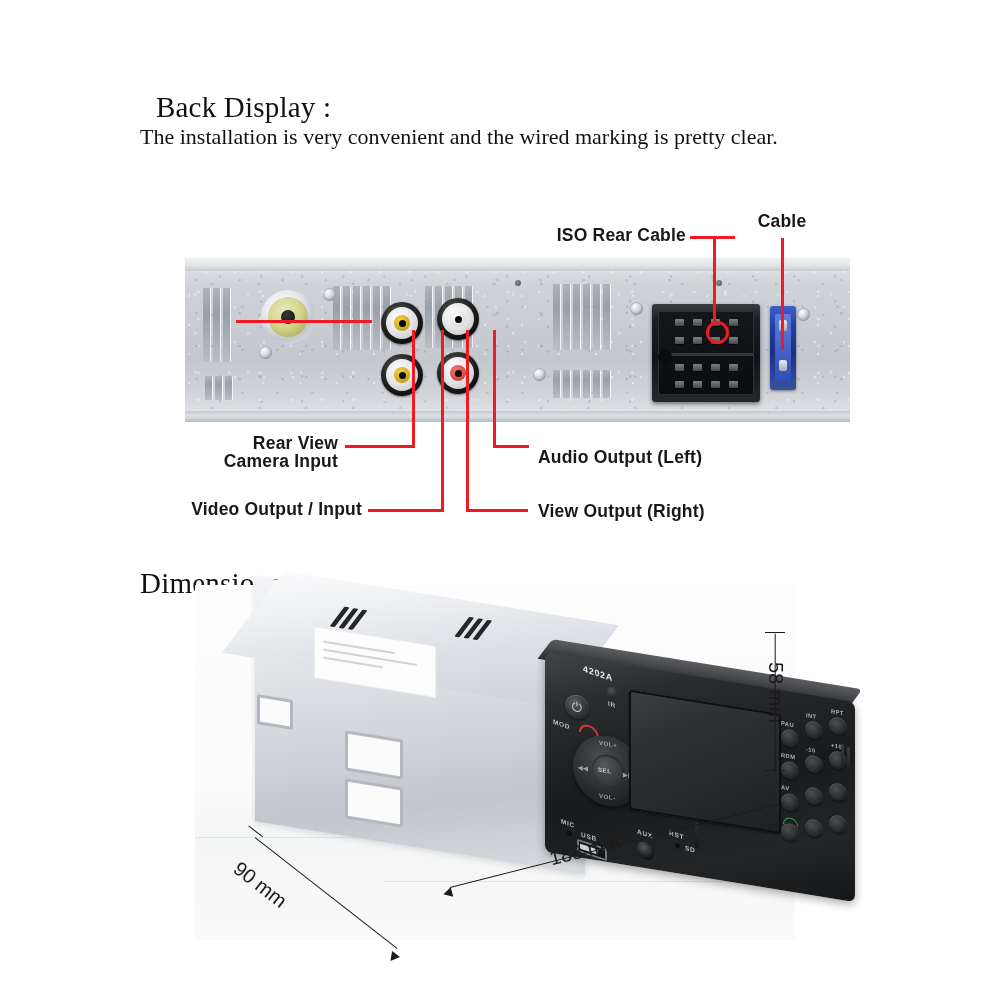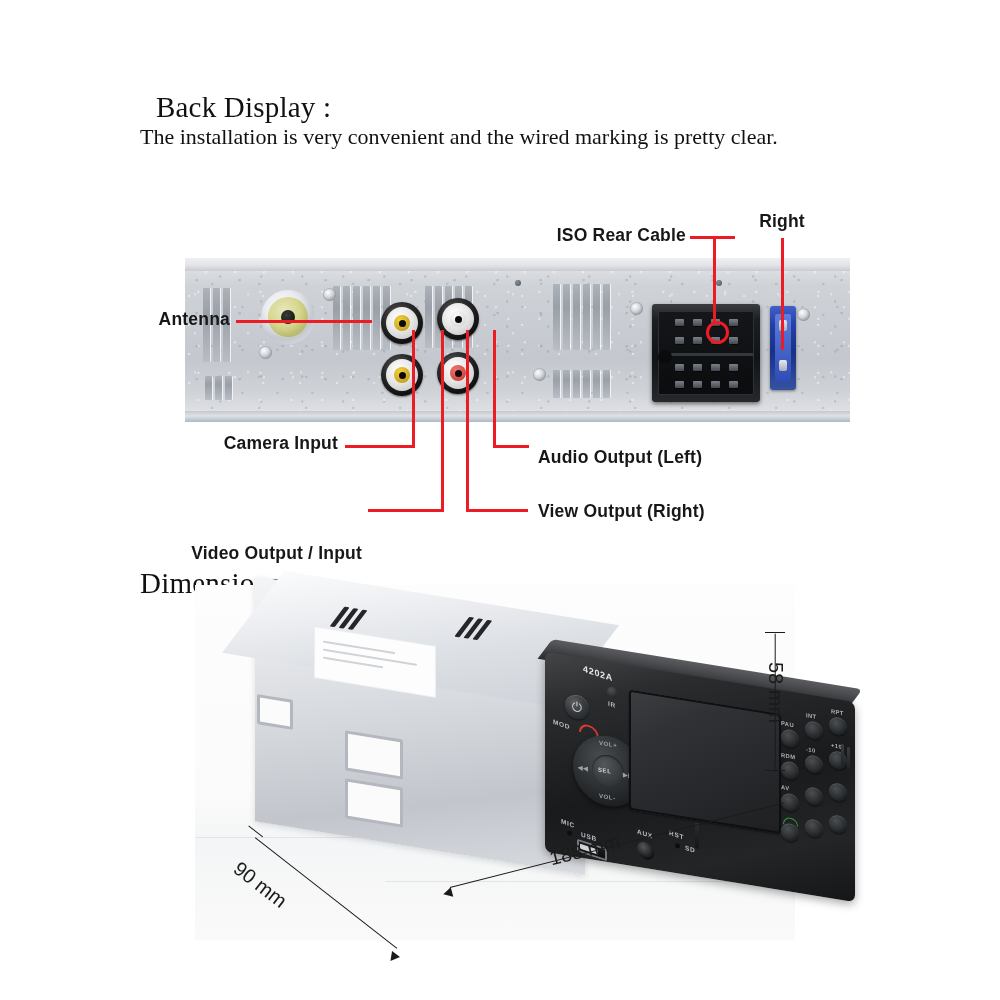--- a/index.html
+++ b/index.html
@@ -423,39 +423,39 @@
 
     <div class="fuse">
       <div class="fuse-slot">
         <div class="fuse-blade" style="top:6px;"></div>
         <div class="fuse-blade" style="top:46px;"></div>
       </div>
     </div>
   </div>
 
   <div class="lead h" style="left:236px;top:320px;width:136px;"></div>
-  <div class="callout rt" style="left:0px;top:310px;width:230px;">Antenna</div>
 
   <div class="lead h" style="left:690px;top:236px;width:45px;"></div>
   <div class="lead v" style="left:713px;top:236px;height:89px;"></div>
   <div class="lead-ring" style="left:706px;top:321px;"></div>
   <div class="callout rt" style="left:430px;top:226px;width:256px;">ISO Rear Cable</div>
 
   <div class="lead v" style="left:781px;top:238px;height:112px;"></div>
-  <div class="callout ctr" style="left:722px;top:212px;width:120px;">Right</div>
+  <div class="callout ctr" style="left:722px;top:212px;width:120px;">Cable</div>
 
   <div class="lead v" style="left:412px;top:330px;height:118px;"></div>
   <div class="lead h" style="left:345px;top:445px;width:70px;"></div>
   <div class="callout two-line rt" style="left:80px;top:434px;width:258px;">
+    <div>Rear View</div>
     <div>Camera Input</div>
   </div>
 
   <div class="lead v" style="left:441px;top:330px;height:182px;"></div>
   <div class="lead h" style="left:368px;top:509px;width:76px;"></div>
-  <div class="callout rt" style="left:100px;top:500px;width:262px;margin-top:44px;">Video Output / Input</div>
+  <div class="callout rt" style="left:100px;top:500px;width:262px;">Video Output / Input</div>
 
   <div class="lead v" style="left:493px;top:330px;height:118px;"></div>
   <div class="lead h" style="left:493px;top:445px;width:36px;"></div>
   <div class="callout" style="left:538px;top:448px;">Audio Output (Left)</div>
 
   <div class="lead v" style="left:466px;top:330px;height:182px;"></div>
   <div class="lead h" style="left:466px;top:509px;width:62px;"></div>
   <div class="callout" style="left:538px;top:502px;">View Output (Right)</div>
 
   <div class="sec-title" style="left:140px;top:567px;">Dimensions :</div>

